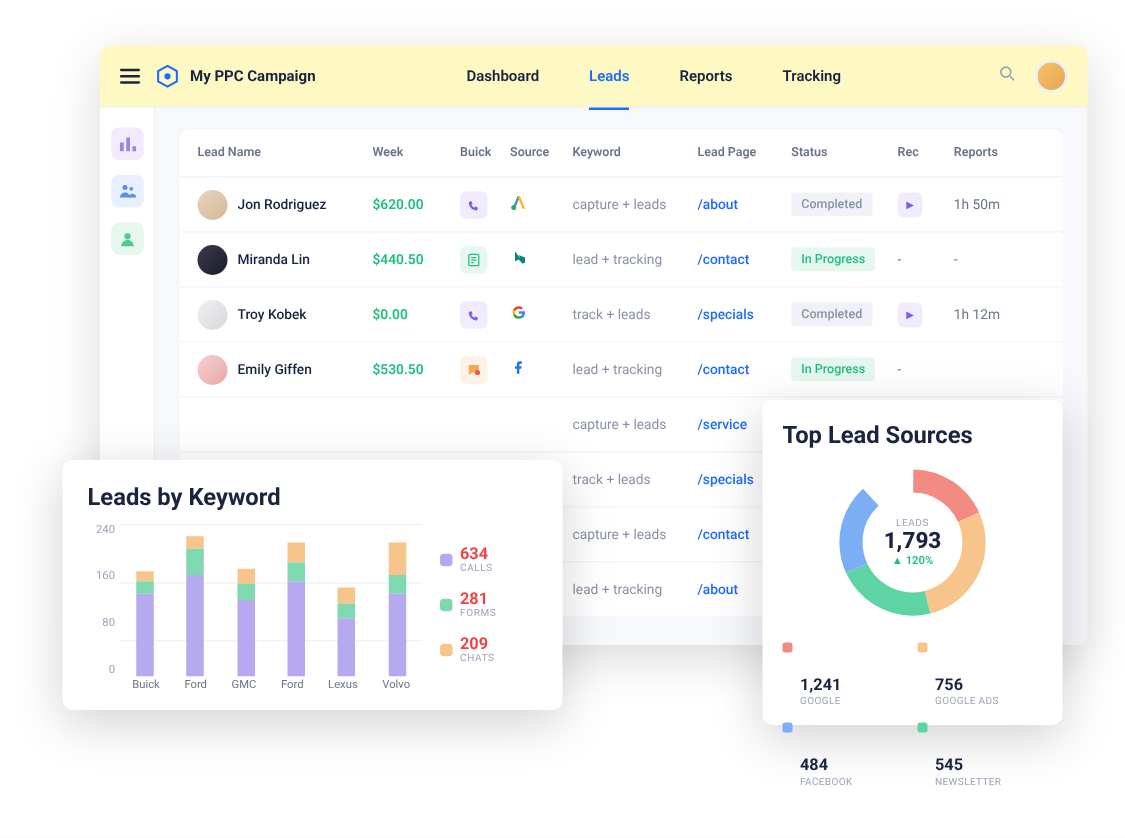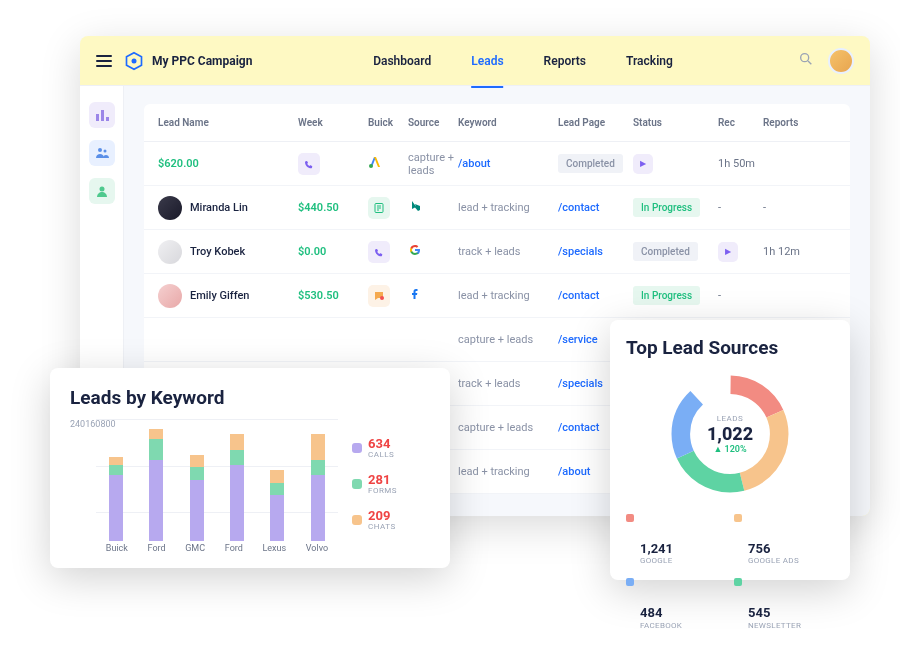--- a/index.html
+++ b/index.html
@@ -83,21 +83,21 @@
   position: absolute;
   top: 368px; left: 50px;
   width: 400px; height: 200px;
   background: #fff; border-radius: 8px;
   box-shadow: 0 10px 40px rgba(0,0,0,0.18);
   padding: 18px 20px 12px;
 }
 .card-title { font-size: 19px; font-weight: 700; color: #1a2340; margin-bottom: 10px; }
 .chart-area { display: flex; gap: 14px; }
 .chart { flex: 1; height: 140px; position: relative; }
-.y-axis { position: absolute; left: 0; top: 0; bottom: 18px; width: 22px; display: flex; flex-direction: row; justify-content: space-between; font-size: 9px; color: #9aa3b5; text-align: right; }
+.y-axis { position: absolute; left: 0; top: 0; bottom: 18px; width: 22px; display: flex; flex-direction: column; justify-content: space-between; font-size: 9px; color: #9aa3b5; text-align: right; }
 .plot { position: absolute; left: 26px; right: 0; top: 0; bottom: 18px; display: flex; align-items: flex-end; justify-content: space-around; }
 .grid-line { position: absolute; left: 26px; right: 0; height: 1px; background: #eef0f5; }
 .bar-col { display: flex; flex-direction: column; align-items: center; width: 14px; }
 .bar-seg { width: 14px; }
 .seg-calls { background: #b7a9ef; }
 .seg-forms { background: #7fd9b0; }
 .seg-chats { background: #f7c48c; }
 .x-labels { position: absolute; left: 26px; right: 0; bottom: 0; height: 16px; display: flex; justify-content: space-around; font-size: 9px; color: #6b7488; }
 .legend { width: 78px; display: flex; flex-direction: column; gap: 14px; padding-top: 18px; }
 .legend-item { display: flex; align-items: center; gap: 6px; }
@@ -200,20 +200,24 @@
             <div>Buick</div>
             <div>Source</div>
             <div>Keyword</div>
             <div>Lead Page</div>
             <div>Status</div>
             <div>Rec</div>
             <div>Reports</div>
           </div>
         <div id="tbody">
             <div class="trow">
+              <div class="lead-name">
+                <div class="lead-avatar av1"></div>
+                <span>Jon Rodriguez</span>
+              </div>
               <div class="lead-value">$620.00</div>
               <div>
                 <div class="type-icon ic-phone">
                   <svg width="12" height="12" viewBox="0 0 12 12" fill="#7c5ff0">
                     <path d="M9 8l-1.5-.8c-.2-.1-.5 0-.6.2l-.5.7c-1-.5-1.8-1.3-2.3-2.3l.7-.5c.2-.1.3-.4.2-.6L4.2 3.2c-.1-.2-.4-.3-.6-.2l-1.3.5c-.2.1-.3.3-.3.5 0 3.5 2.8 6.3 6.3 6.3.2 0 .4-.1.5-.3l.5-1.3c.1-.2 0-.5-.3-.5z"></path>
                   </svg>
                 </div>
               </div>
               <div><svg width="14" height="14" viewBox="0 0 14 14">
                   <polygon points="2,12 6,2 8,2 4,12" fill="#4285f4"></polygon>
@@ -445,21 +449,21 @@
   <div class="card-title">Top Lead Sources</div>
   <div class="donut-wrap">
     <svg viewBox="0 0 42 42" width="130" height="130">
       <circle cx="21" cy="21" r="15.9" fill="none" stroke="#f28b82" stroke-width="6" stroke-dasharray="18 82" stroke-dashoffset="25"></circle>
       <circle cx="21" cy="21" r="15.9" fill="none" stroke="#f7c48c" stroke-width="6" stroke-dasharray="28 72" stroke-dashoffset="7"></circle>
       <circle cx="21" cy="21" r="15.9" fill="none" stroke="#5ed3a3" stroke-width="6" stroke-dasharray="22 78" stroke-dashoffset="-21"></circle>
       <circle cx="21" cy="21" r="15.9" fill="none" stroke="#7aaef5" stroke-width="6" stroke-dasharray="20 80" stroke-dashoffset="-43"></circle>
     </svg>
     <div class="donut-center">
       <div class="donut-label">LEADS</div>
-      <div class="donut-value">1,022</div>
+      <div class="donut-value">1,793</div>
       <div class="donut-delta">▲ 120%</div>
     </div>
   </div>
   <div class="source-grid" id="source-grid">
       <div class="source-item">
         <div class="source-swatch" style="background:#f28b82"></div>
         <div>
           <div class="source-num">1,241</div>
           <div class="source-name">GOOGLE</div>
         </div>

